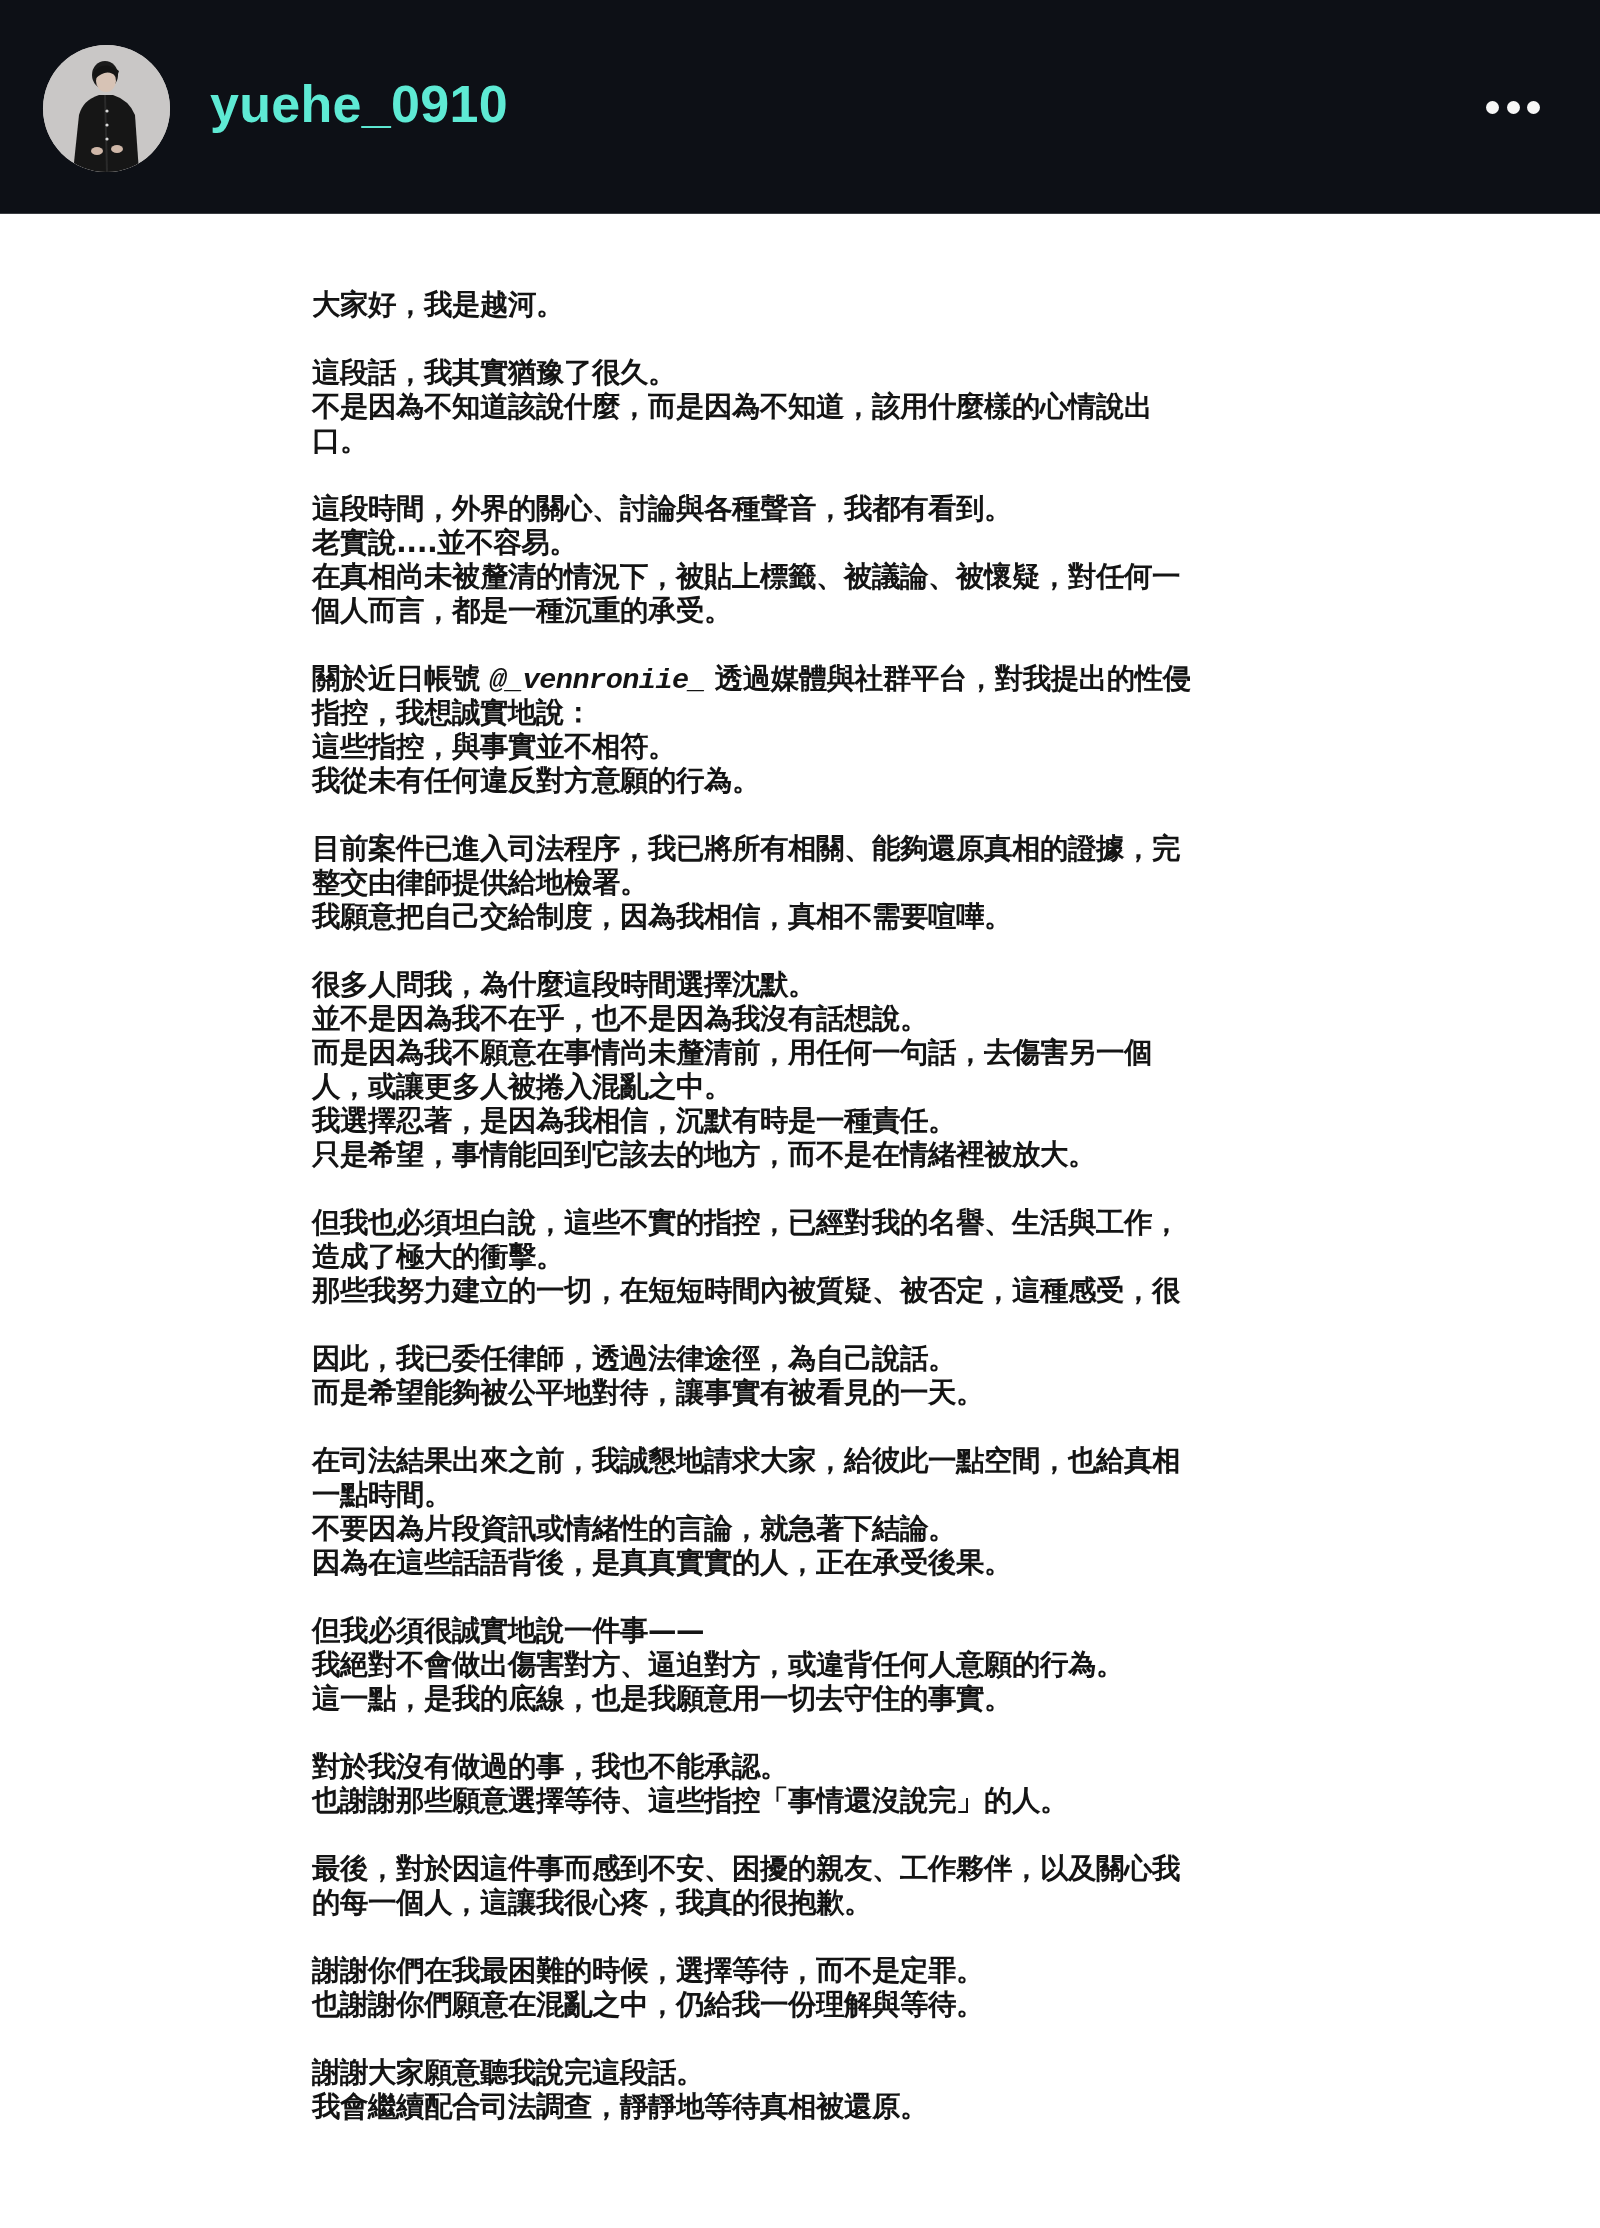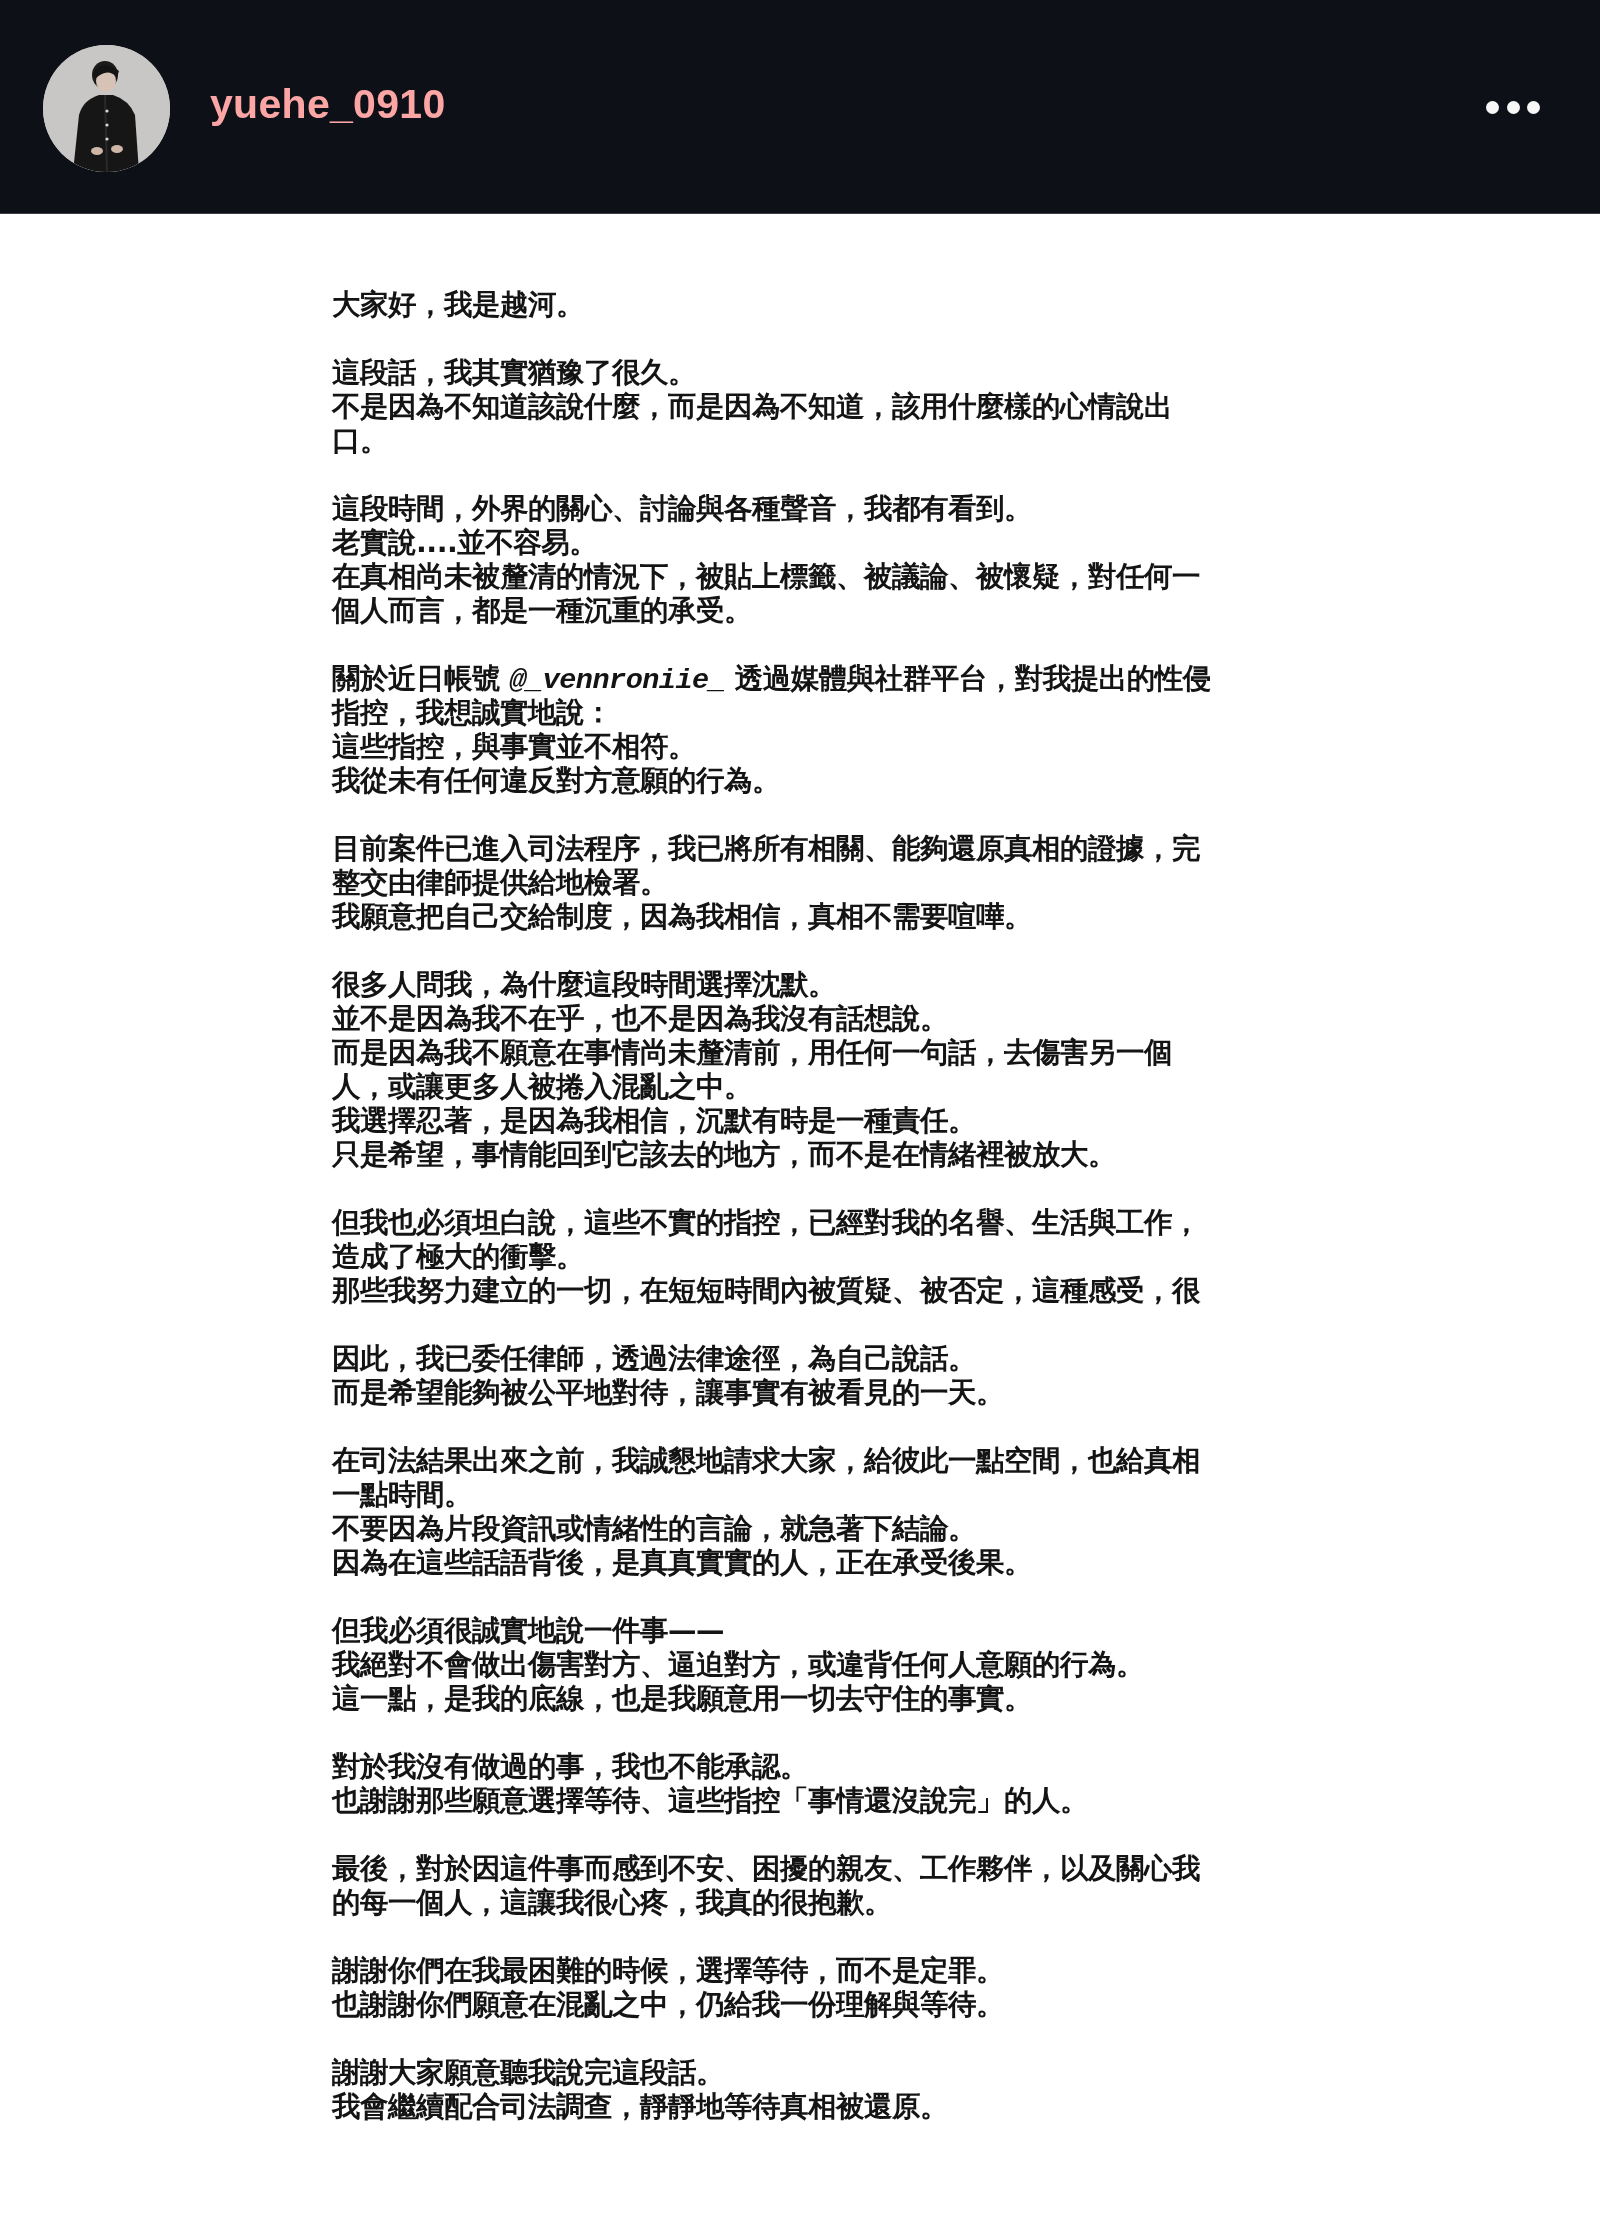--- a/index.html
+++ b/index.html
@@ -24,45 +24,45 @@
     width: 127px; height: 127px;
     border-radius: 50%;
     background: #c9c7c6;
     overflow: hidden;
   }
   .avatar svg { display: block; }
   .username {
     position: absolute;
     left: 210px; top: 74px;
     font-family: "Liberation Sans", sans-serif;
-    font-size: 41px;
+    font-size: 52px;
     line-height: 60px;
     font-weight: 700;
-    color: #fca5a5;
+    color: #5eead4;
     letter-spacing: 0.3px;
   }
   .more-button {
     position: absolute;
     left: 1472px; top: 90px;
     width: 82px; height: 34px;
     display: flex;
     align-items: center;
     justify-content: space-between;
     cursor: pointer;
   }
   .more-button .dot {
     width: 13px; height: 13px;
     border-radius: 50%;
     background: #f7f7f7;
   }
   .more-button .pad { width: 6px; }
 
   .post-body {
     position: absolute;
-    left: 332px;
+    left: 312px;
     top: 288px;
     width: 940px;
   }
   .line {
     font-family: "DejaVu Sans", "Liberation Sans", sans-serif;
     font-size: 28.5px;
     line-height: 34px;
     height: 34px;
     font-weight: 700;
     color: #141414;

